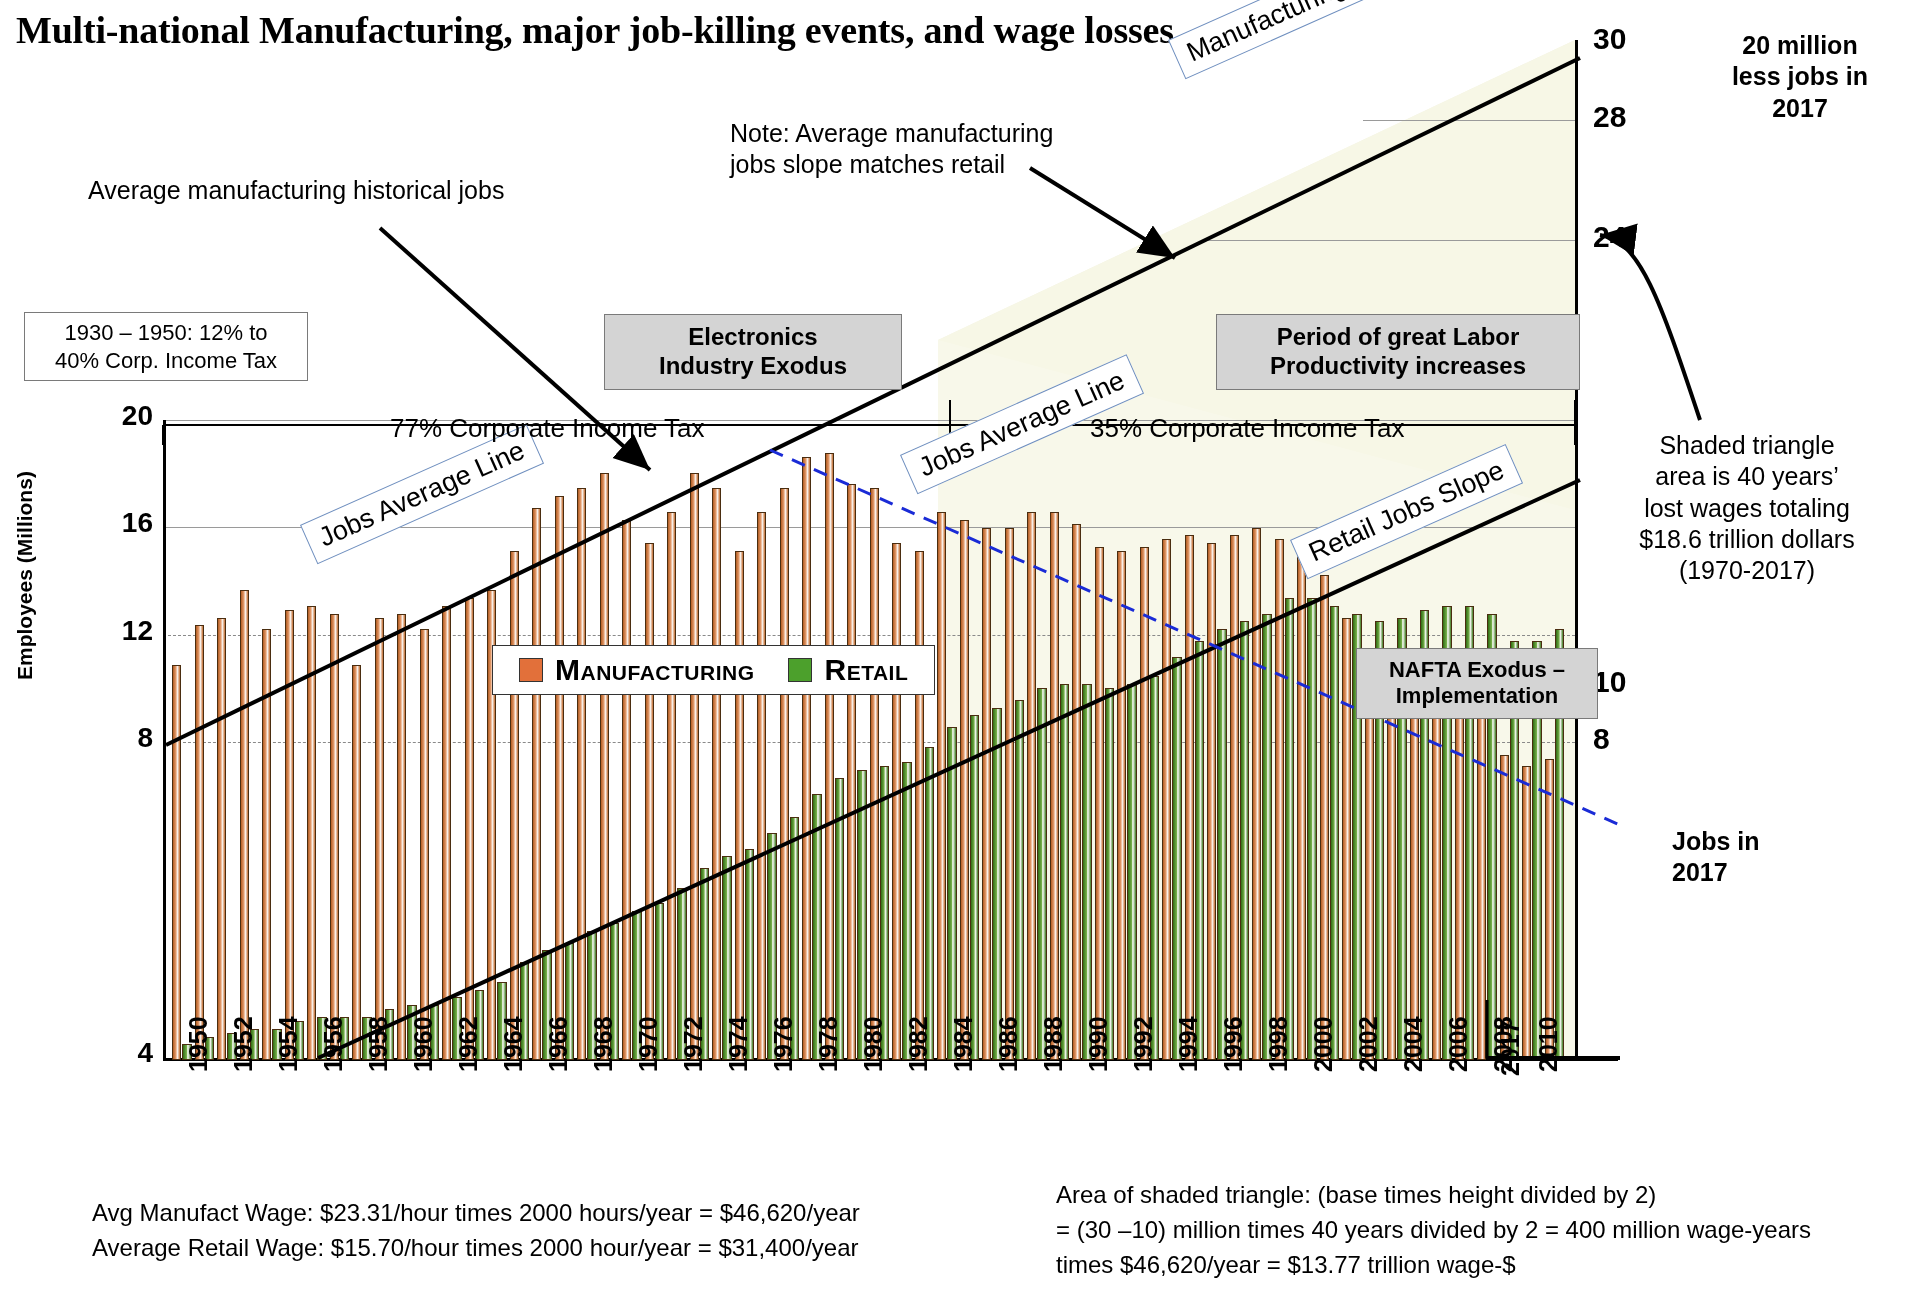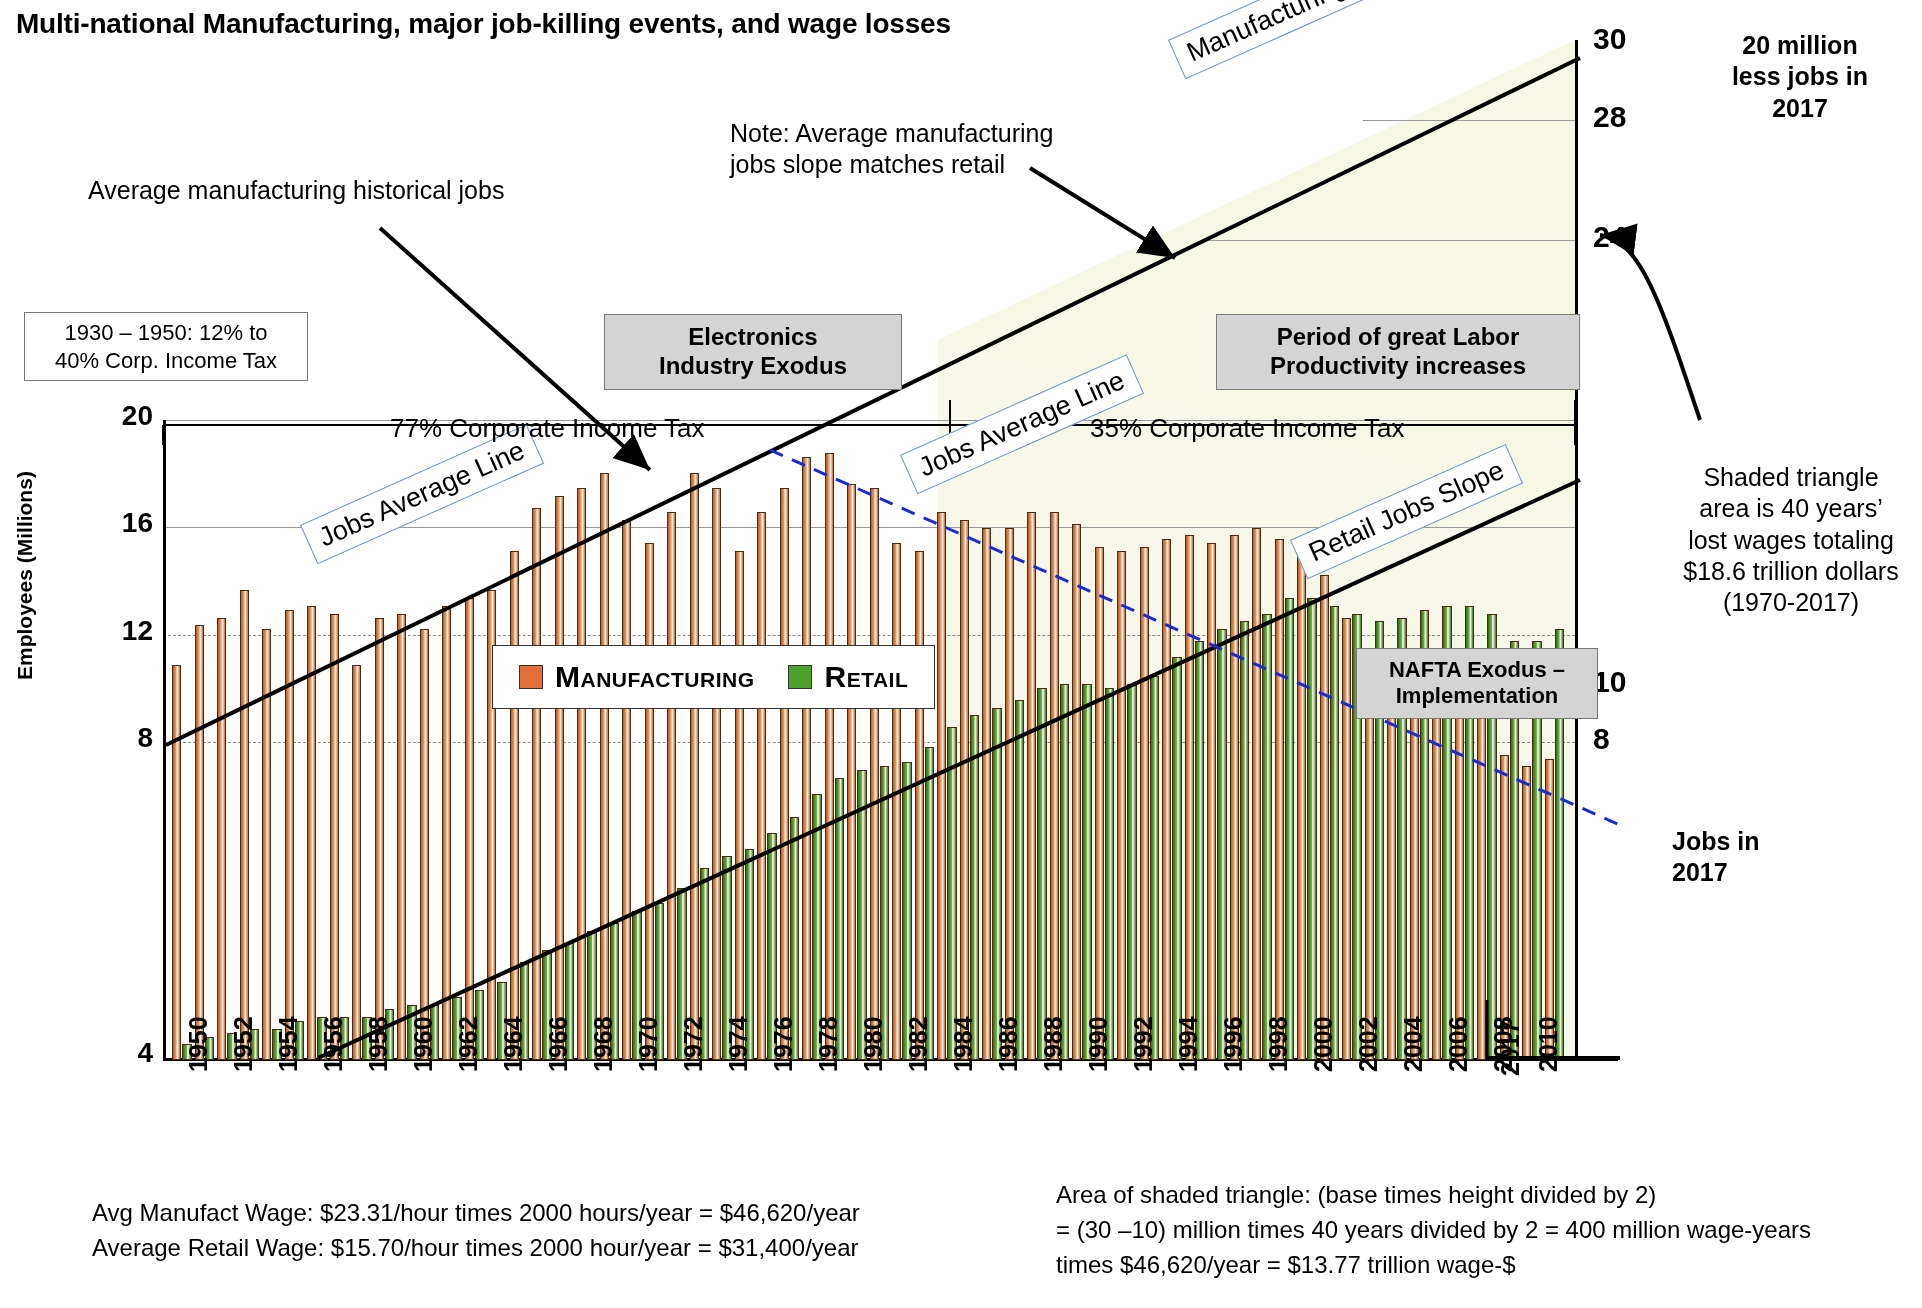--- a/index.html
+++ b/index.html
@@ -7,21 +7,21 @@
     width:1922px;height:1308px;
     background:#ffffff;
     font-family:"Liberation Sans", sans-serif;
     color:#000;
     position:relative;
     overflow:hidden;
   }
 
   .title{
     position:absolute;left:16px;top:8px;
-    font-size:28px;font-weight:bold;letter-spacing:-0.2px;
+    font-size:38px;font-weight:bold;letter-spacing:-0.2px;font-family:Liberation Serif, serif;
   }
 
   
   .plot{
     position:absolute;
     left:163px;top:40px;
     width:1430px;height:1020px;
   }
   
   .axis-y{
@@ -99,21 +99,21 @@
     position:absolute;border:1px solid #7a7a7a;background:#ffffff;
     font-size:22px;line-height:1.25;padding:6px 10px;text-align:center;
   }
 
   .taxlabel{position:absolute;font-size:26px;}
 
   .legend{
     position:absolute;
     border:1px solid #333;background:#fff;
     display:flex;align-items:center;gap:34px;
-    padding:14px 26px;
+    padding:7px 26px;
   }
   .legend .item{display:flex;align-items:center;gap:12px;}
   .legend .sw{width:22px;height:22px;border:1px solid #333;}
   .legend .txt{font-size:30px;font-weight:bold;font-variant:small-caps;letter-spacing:0.5px;}
 
   .footer{position:absolute;font-size:24px;line-height:1.45;}
 
   svg.overlay{position:absolute;left:0;top:0;width:1922px;height:1308px;pointer-events:none;}
 </style>
 </head>
@@ -510,21 +510,21 @@
   <span>Note: Average manufacturing</span><br>
   <span>jobs slope matches retail</span>
 </div>
 
 <div class="noteb" style="left:1700px;top:30px;width:200px;text-align:center;">
   <span>20 million</span><br>
   <span>less jobs in</span><br>
   <span>2017</span>
 </div>
 
-<div class="note" style="left:1660px;top:430px;width:262px;text-align:center;margin-top:32px;">
+<div class="note" style="left:1616px;top:430px;width:262px;text-align:center;">
   <span>Shaded triangle</span><br>
   <span>area is 40 years’</span><br>
   <span>lost wages totaling</span><br>
   <span>$18.6 trillion dollars</span><br>
   <span>(1970-2017)</span>
 </div>
 
 <div class="noteb" style="left:1672px;top:826px;width:180px;">
   <span>Jobs in</span><br>
   <span>2017</span>

